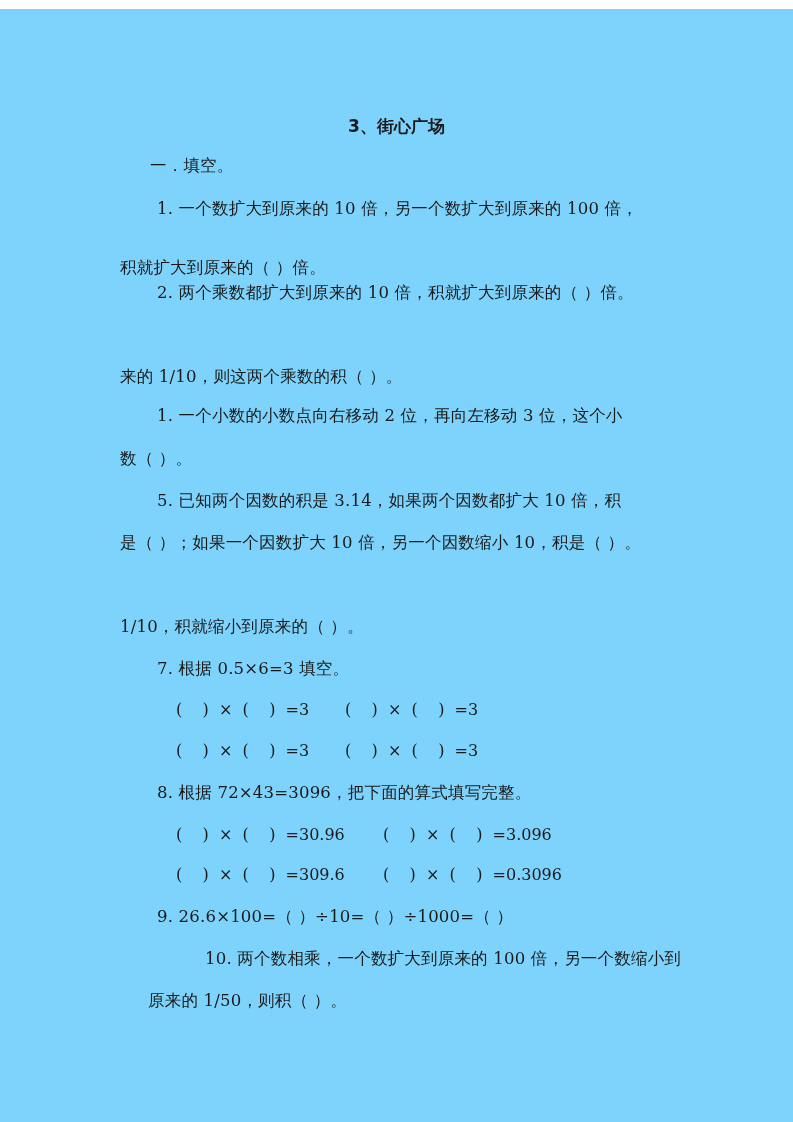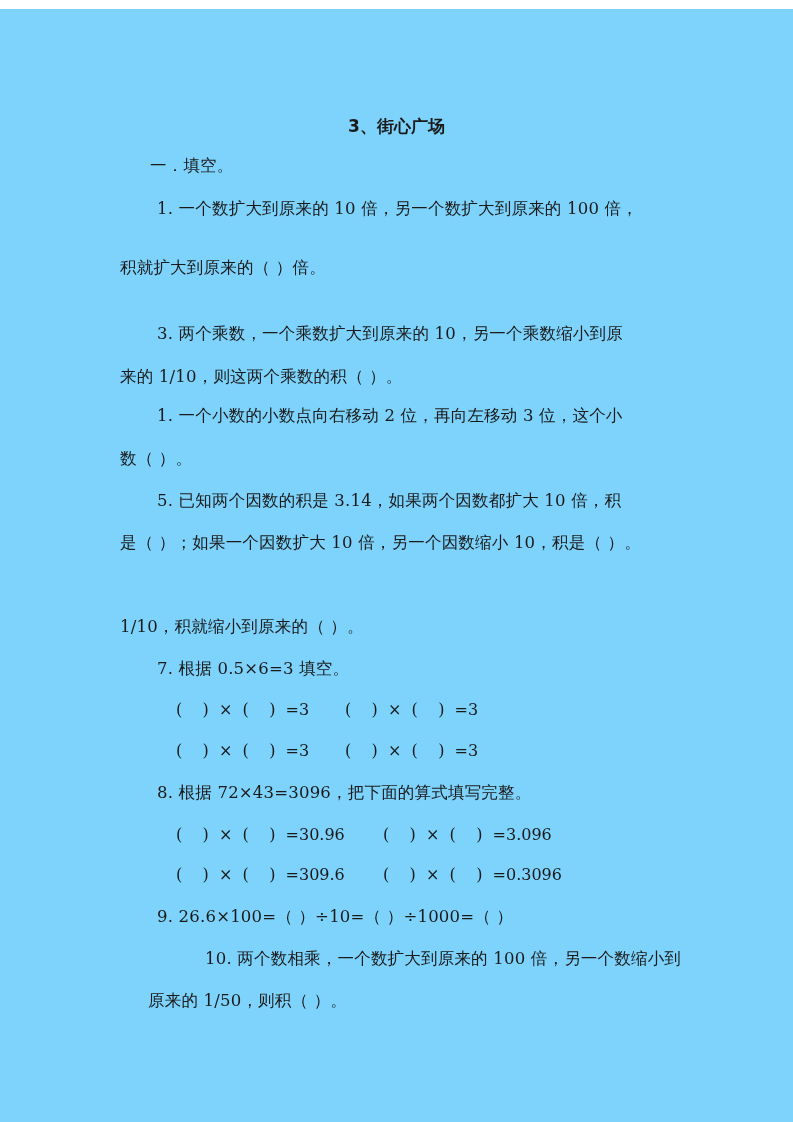--- a/index.html
+++ b/index.html
@@ -52,22 +52,22 @@
 
 <div class="page">
 
   <div class="title">3、街心广场</div>
 
   <div class="line" style="left:150px; top:147px;">一．填空。</div>
 
   <div class="line" style="left:157px; top:190px;">1.  一个数扩大到原来的 10 倍，另一个数扩大到原来的 100 倍，</div>
   <div class="line" style="left:120px; top:233px;margin-top:16px;">积就扩大到原来的（  ）倍。</div>
 
+  <div class="line" style="left:157px; top:274px;">2.  两个乘数都扩大到原来的 10 倍，积就扩大到原来的（  ）倍。</div>
 
-  <div class="line" style="left:157px; top:315px;">3.  两个乘数，一个乘数扩大到原来的 10，另一个乘数缩小到原</div>
   <div class="line" style="left:120px; top:358px;">来的 1/10，则这两个乘数的积（  ）。</div>
 
   <div class="line" style="left:157px; top:397px;">1.  一个小数的小数点向右移动 2 位，再向左移动 3 位，这个小</div>
   <div class="line" style="left:120px; top:440px;">数（  ）。</div>
 
   <div class="line" style="left:157px; top:482px;">5.  已知两个因数的积是 3.14，如果两个因数都扩大 10 倍，积</div>
   <div class="line" style="left:120px; top:524px;">是（  ）；如果一个因数扩大 10 倍，另一个因数缩小 10，积是（  ）。</div>
 
   <div class="line" style="left:120px; top:608px;">1/10，积就缩小到原来的（    ）。</div>
 

